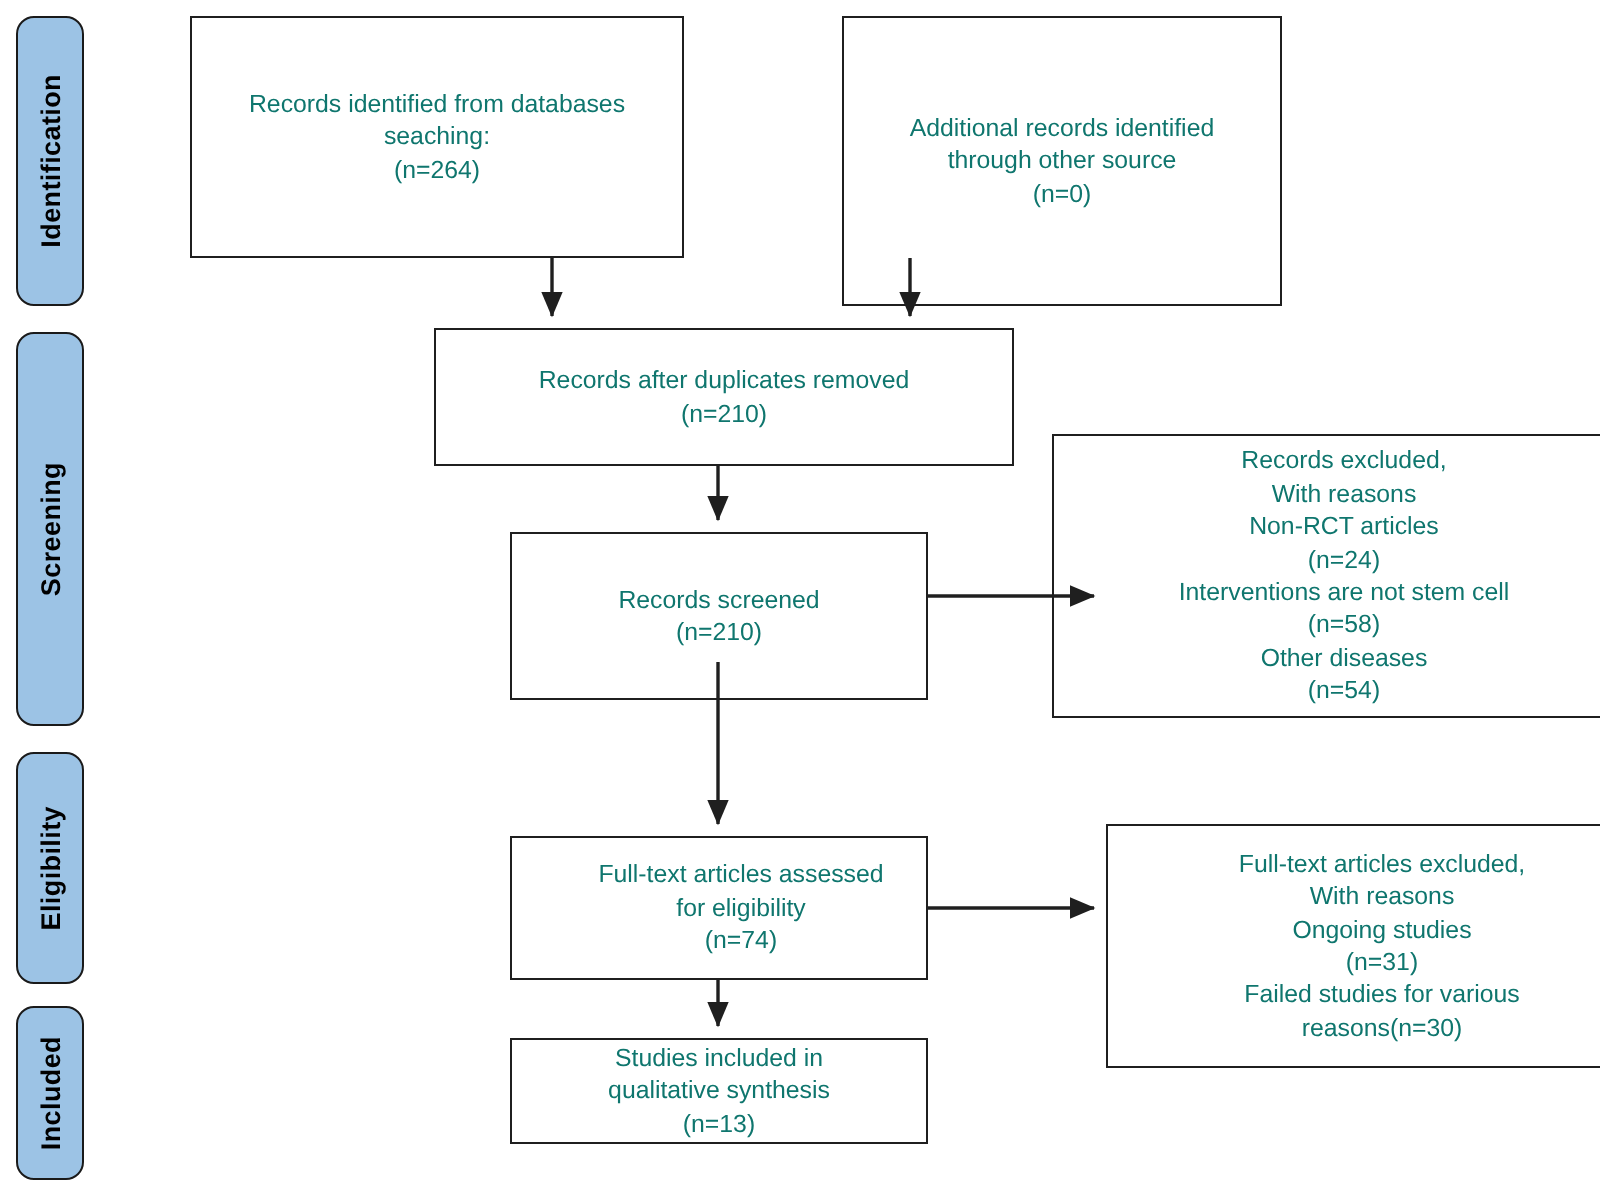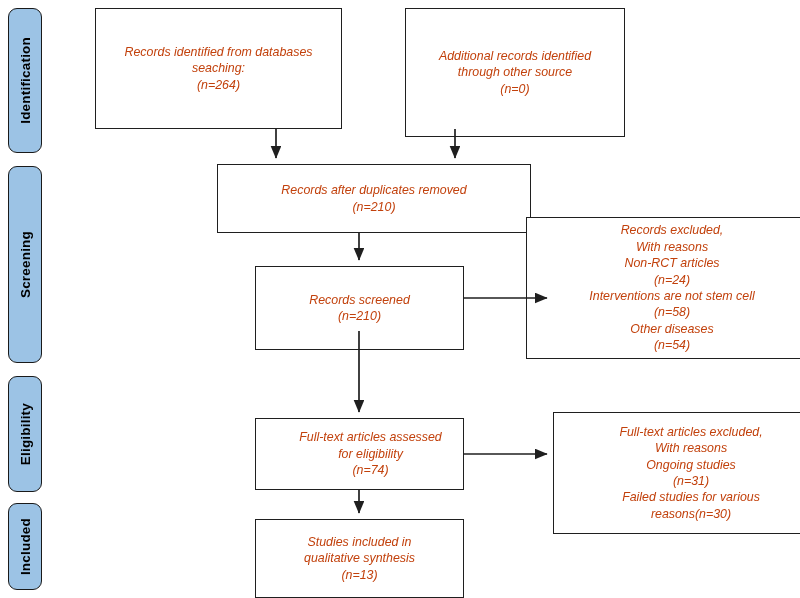--- a/index.html
+++ b/index.html
@@ -51,23 +51,22 @@
     border: 1.9px solid #1f1f1f;
     display: flex;
     align-items: center;
     justify-content: center;
     text-align: center;
     padding: 2px 6px;
   }
   .node .node-text {
     font-size: 12.4px;
     line-height: 16.4px;
-    color: #c2410c;
+    color: #0f766e;
     white-space: pre-line;
-    font-style: italic;
   }
 
   
   .connector-layer {
     position: absolute;
     left: 0;
     top: 0;
     width: 800px;
     height: 598px;
     pointer-events: none;
@@ -93,27 +92,27 @@
   <div class="stage-bar" style="top:503px; height:87px;">
     <span class="stage-text">Included</span>
   </div>
 
   <div class="node" style="left:95px; top:8px; width:247px; height:121px;">
     <span class="node-text">Records identified from databases
 seaching:
 (n=264)</span>
   </div>
 
-  <div class="node" style="left:405px; top:8px; width:220px; height:129px;">
+  <div class="node" style="left:421px; top:8px; width:220px; height:145px;">
     <span class="node-text">Additional records identified
 through other source
 (n=0)</span>
   </div>
 
-  <div class="node" style="left:217px; top:164px; width:314px; height:69px;">
+  <div class="node" style="left:217px; top:164px; width:290px; height:69px;">
     <span class="node-text">Records after duplicates removed
 (n=210)</span>
   </div>
 
   <div class="node" style="left:255px; top:266px; width:209px; height:84px;">
     <span class="node-text">Records screened
 (n=210)</span>
   </div>
 
   <div class="node" style="left:526px; top:217px; width:292px; height:142px;">
@@ -135,21 +134,21 @@
 
   <div class="node" style="left:553px; top:412px; width:276px; height:122px;">
     <span class="node-text">Full-text articles excluded,
 With reasons
 Ongoing studies
 (n=31)
 Failed studies for various
 reasons(n=30)</span>
   </div>
 
-  <div class="node" style="left:255px; top:519px; width:209px; height:79px;">
+  <div class="node" style="left:255px; top:519px; width:209px; height:53px;">
     <span class="node-text">Studies included in
 qualitative synthesis
 (n=13)</span>
   </div>
 
   <svg class="connector-layer" viewBox="0 0 800 598">
     <defs>
       <marker id="arrowhead" markerWidth="9" markerHeight="9" refX="7.2" refY="3.2" orient="auto" markerUnits="strokeWidth">
         <path d="M0,0 L7.6,3.2 L0,6.4 z" fill="#1f1f1f"></path>
       </marker>

